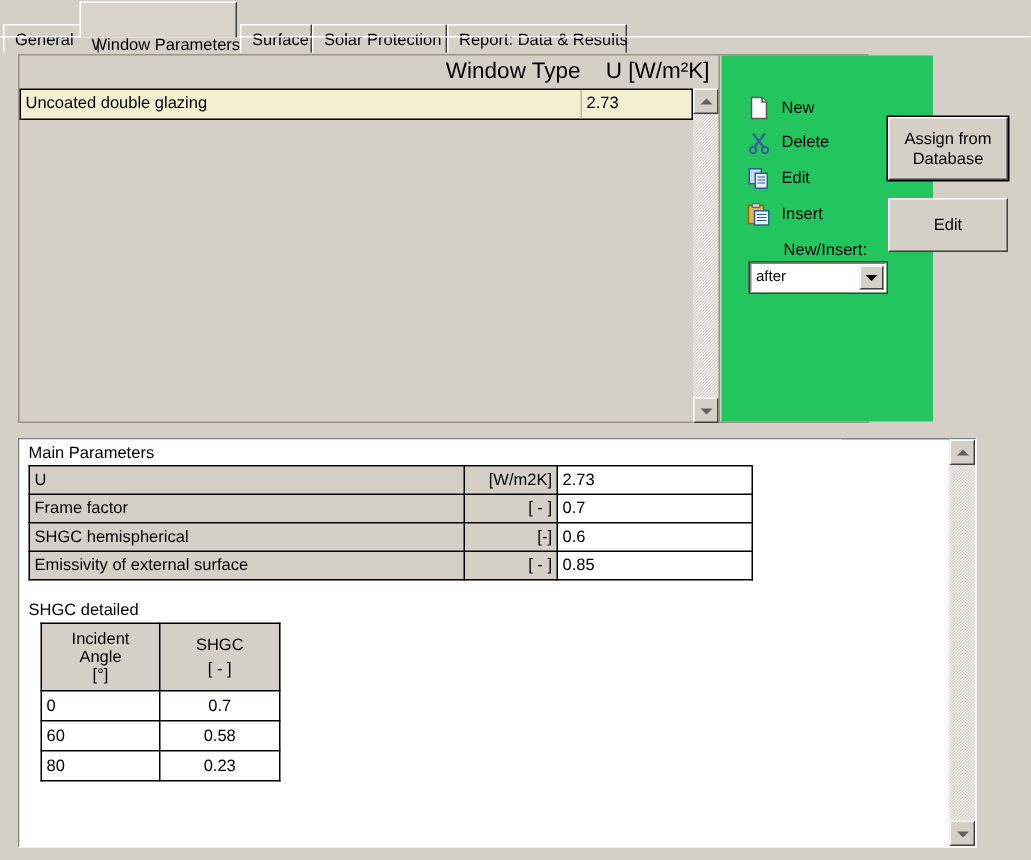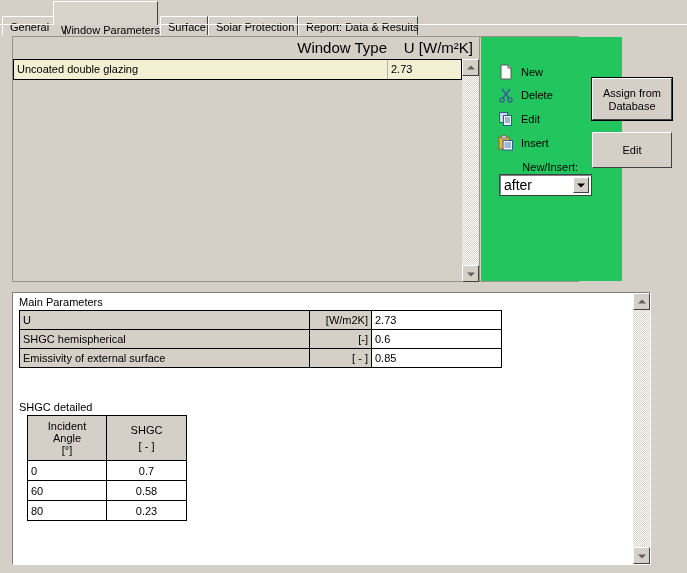--- a/index.html
+++ b/index.html
@@ -199,21 +199,21 @@
     border-top: 1px solid #808080;
     border-left: 1px solid #808080;
     border-right: 1px solid #ffffff;
     border-bottom: 1px solid #ffffff;
     outline: 1px solid #404040;
   }
   #ni-combo .cval {
     position: absolute;
     left: 3px; top: 0;
     height: 18px; line-height: 18px;
-    font-size: 14px;
+    font-size: 10px;
   }
   #ni-combo .cbtn {
     position: absolute;
     right: 1px; top: 1px;
     width: 16px; height: 16px;
     box-sizing: border-box;
     background: #d4d0c8;
     border-top: 1px solid #ffffff;
     border-left: 1px solid #ffffff;
     border-right: 1px solid #404040;
@@ -472,20 +472,25 @@
     <div class="section-title" id="mp-title">Main Parameters</div>
 
     <table id="mp-table">
       <tbody>
         <tr>
           <td class="mp-name">U</td>
           <td class="mp-unit">[W/m2K]</td>
           <td class="mp-val">2.73</td>
         </tr>
         <tr>
+          <td class="mp-name">Frame factor</td>
+          <td class="mp-unit">[ - ]</td>
+          <td class="mp-val">0.7</td>
+        </tr>
+        <tr>
           <td class="mp-name">SHGC hemispherical</td>
           <td class="mp-unit">[-]</td>
           <td class="mp-val">0.6</td>
         </tr>
         <tr>
           <td class="mp-name">Emissivity of external surface</td>
           <td class="mp-unit">[ - ]</td>
           <td class="mp-val">0.85</td>
         </tr>
       </tbody>

